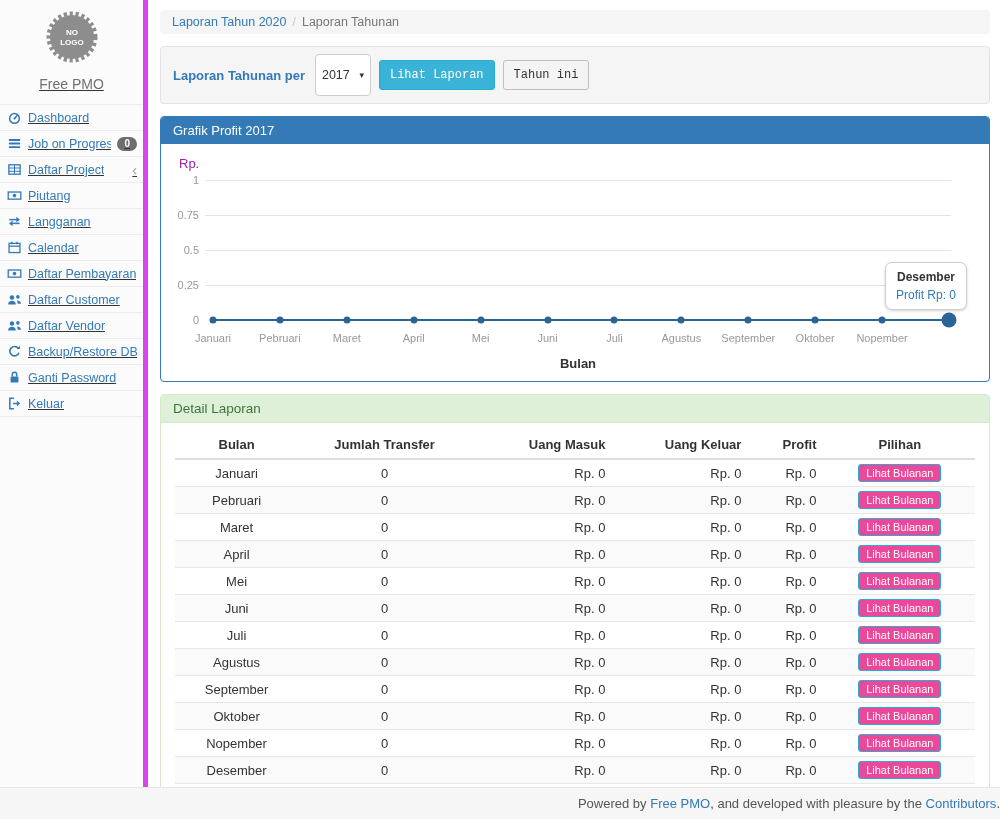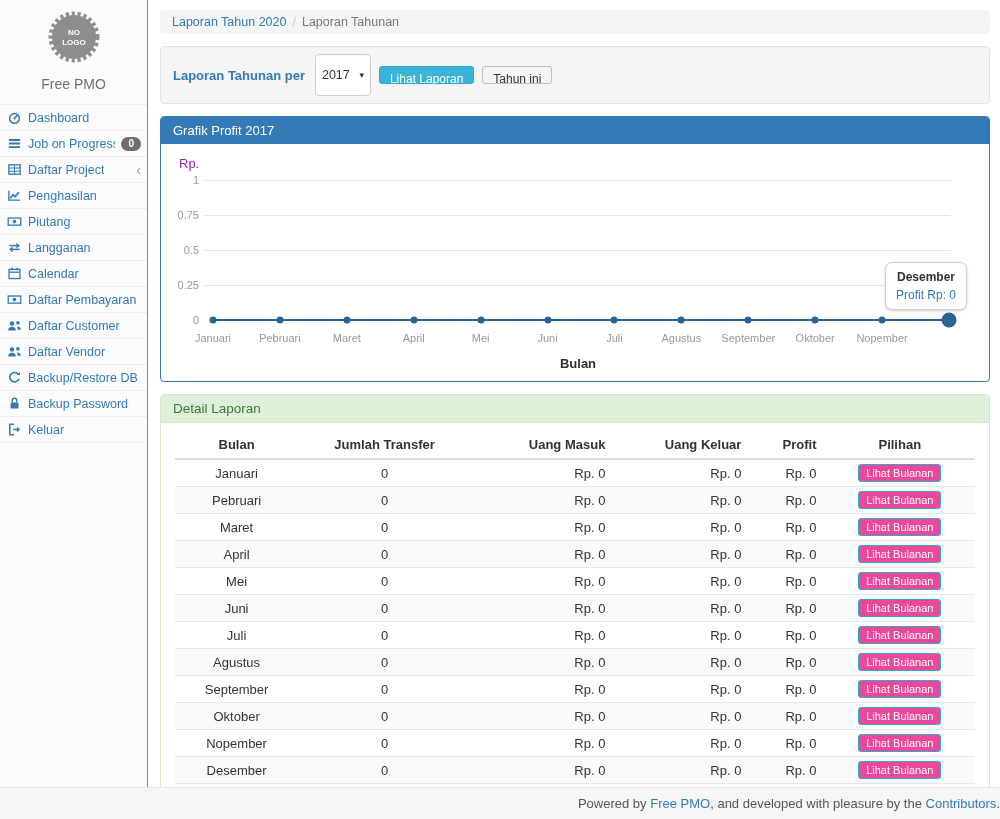--- a/index.html
+++ b/index.html
@@ -6,21 +6,21 @@
   html,body { width:1000px; height:819px; }
   body {
     font-family:"Liberation Sans","DejaVu Sans",sans-serif;
     font-size:13px; color:#333; background:#fff;
     display:flex; flex-direction:column; overflow:hidden;
   }
   a { color:#337ab7; text-decoration:none; cursor:pointer; }
   .page { flex:1; display:flex; overflow:hidden; }
 
   
-  .sidebar { width:148px; flex:0 0 148px; background:#fbfbfb; border-right:1px solid #d946ef; }
+  .sidebar { width:148px; flex:0 0 148px; background:#fbfbfb; border-right:5px solid #d946ef;text-decoration:underline; }
   .logo-wrap { text-align:center; padding-top:7px; }
   .brand { color:#707070; font-size:14px; margin-top:6px; }
   .menu { list-style:none; margin-top:12px; border-top:1px solid #ededed; }
   .menu li {
     display:flex; align-items:center; gap:6px;
     padding:5px 6px 5px 7px; border-bottom:1px solid #ededed;
     color:#337ab7; font-size:12.5px; cursor:pointer; white-space:nowrap;
   }
   .menu .icn { width:15px; height:15px; flex:0 0 15px; display:inline-flex; }
   .menu .icn svg { width:15px; height:15px; }
@@ -44,22 +44,22 @@
     padding:7px 12px; display:flex; align-items:center; gap:8px; margin-bottom:12px;
   }
   .filter-label { color:#337ab7; font-weight:bold; font-size:13px; margin-right:2px; }
   .select {
     background:#fff; border:1px solid #ccc; border-radius:4px; height:30px; width:56px;
     display:inline-flex; align-items:center; justify-content:space-between;
     padding:20px 6px; font-size:12.5px; cursor:pointer;
   }
   .select .caret { font-size:9px; color:#333; }
   .btn {
-    height:18px; border-radius:3px; font-size:12px; padding:5px 10px; cursor:pointer;
-    font-family:Liberation Sans, sans-serif;
+    height:30px; border-radius:3px; font-size:12px; padding:5px 10px; cursor:pointer;
+    font-family:Liberation Mono, monospace;
   }
   .btn-info { background:#39b3d7; border:1px solid #2aabd2; color:#fff; }
   .btn-default { background:#f4f4f4; border:1px solid #bfbfbf; color:#333; }
 
   
   .panel { border-radius:4px; margin-bottom:12px; }
   .panel-primary { border:1px solid #337ab7; }
   .panel-success { border:1px solid #d6e9c6; }
   .heading-blue {
     background:#337ab7; color:#fff; padding:6px 12px; font-size:13px;
@@ -162,29 +162,20 @@
               <rect x="2" y="3" width="12" height="10" fill="none" stroke="currentColor" stroke-width="1.4"></rect>
               <path d="M2 6.5h12M2 9.8h12M8 3v10" stroke="currentColor" stroke-width="1.1" fill="none"></path>
             </svg>
           </span>
           <span class="lbl">Daftar Project</span>
           <span class="chev">‹</span>
         </li>
         <li>
           <span class="icn">
             <svg viewBox="0 0 16 16" style="color:#337ab7">
-              <path d="M2 3v10h12" fill="none" stroke="currentColor" stroke-width="1.4"></path>
-              <path d="M3.5 11l3-3.6 2.3 1.8 4-4.8" fill="none" stroke="currentColor" stroke-width="1.7"></path>
-            </svg>
-          </span>
-          <span class="lbl">Penghasilan</span>
-        </li>
-        <li>
-          <span class="icn">
-            <svg viewBox="0 0 16 16" style="color:#337ab7">
               <rect x="1.3" y="4.3" width="13.4" height="7.6" fill="none" stroke="currentColor" stroke-width="1.4"></rect>
               <circle cx="8" cy="8.1" r="1.9" fill="currentColor"></circle>
             </svg>
           </span>
           <span class="lbl">Piutang</span>
         </li>
         <li>
           <span class="icn">
             <svg viewBox="0 0 16 16" style="color:#337ab7">
               <path d="M2.5 6h8" stroke="currentColor" stroke-width="1.6" fill="none"></path>
@@ -245,21 +236,21 @@
           </span>
           <span class="lbl">Backup/Restore DB</span>
         </li>
         <li>
           <span class="icn">
             <svg viewBox="0 0 16 16" style="color:#337ab7">
               <rect x="3.8" y="7" width="8.4" height="6.4" rx="1" fill="currentColor"></rect>
               <path d="M5.6 7V4.8a2.4 2.4 0 0 1 4.8 0V7" fill="none" stroke="currentColor" stroke-width="1.5"></path>
             </svg>
           </span>
-          <span class="lbl">Backup Password</span>
+          <span class="lbl">Ganti Password</span>
         </li>
         <li>
           <span class="icn">
             <svg viewBox="0 0 16 16" style="color:#337ab7">
               <path d="M7.5 2.5H3v11h4.5" fill="none" stroke="currentColor" stroke-width="1.6"></path>
               <path d="M6.5 8h4.5" stroke="currentColor" stroke-width="1.6"></path>
               <path d="M10.5 4.8L14 8l-3.5 3.2z" fill="currentColor"></path>
             </svg>
           </span>
           <span class="lbl">Keluar</span>

